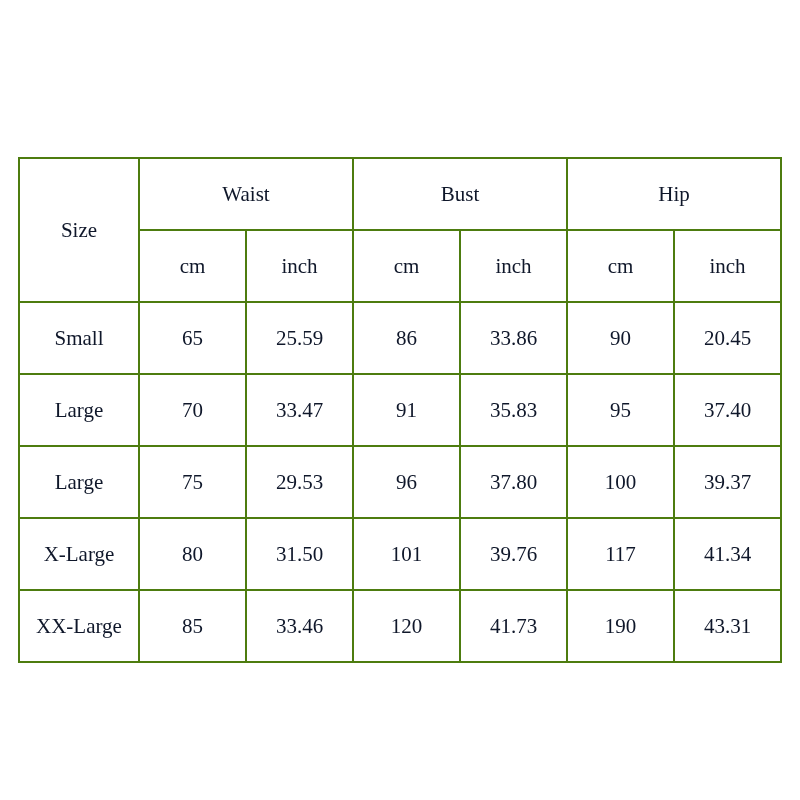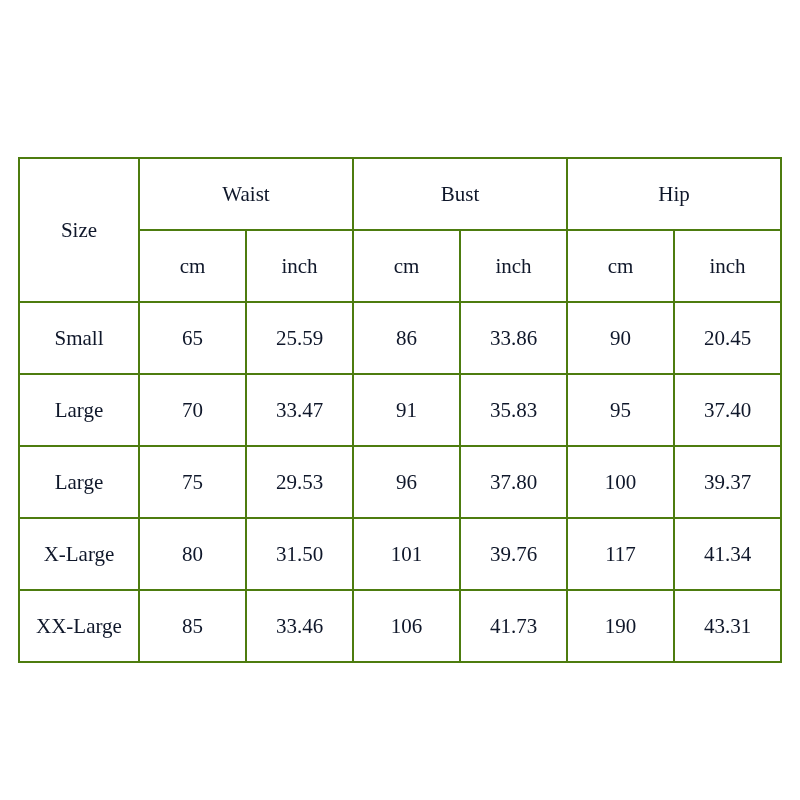--- a/index.html
+++ b/index.html
@@ -132,21 +132,21 @@
           <td class="value">31.50</td>
           <td class="value">101</td>
           <td class="value">39.76</td>
           <td class="value">117</td>
           <td class="value">41.34</td>
         </tr>
         <tr>
           <td class="row-label">XX-Large</td>
           <td class="value">85</td>
           <td class="value">33.46</td>
-          <td class="value">106</td>
+          <td class="value">120</td>
           <td class="value">41.73</td>
           <td class="value">190</td>
           <td class="value">43.31</td>
         </tr>
       </tbody>
     </table>
   </div>
 </div>
 
 </body></html>

